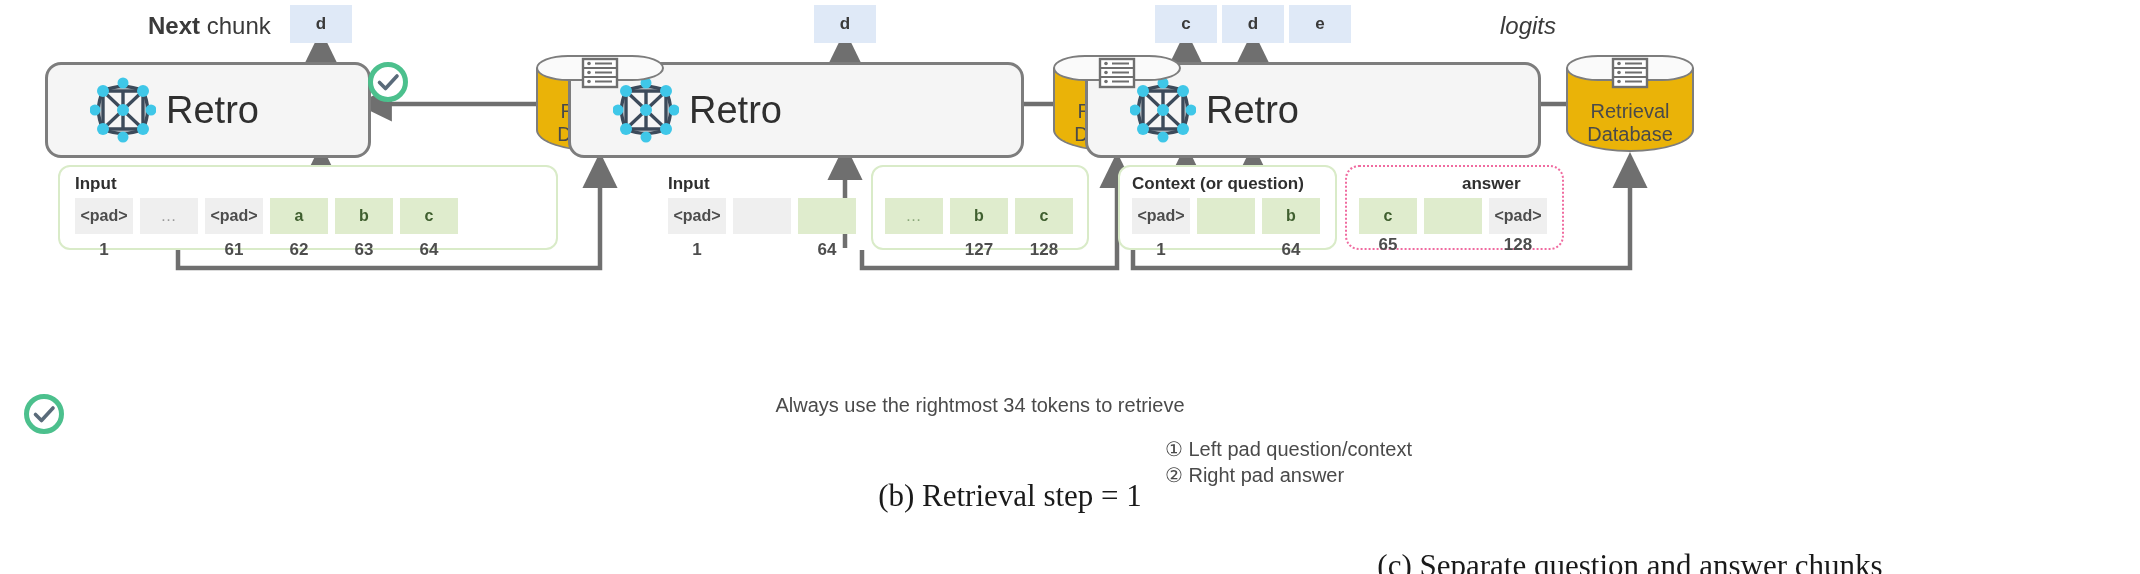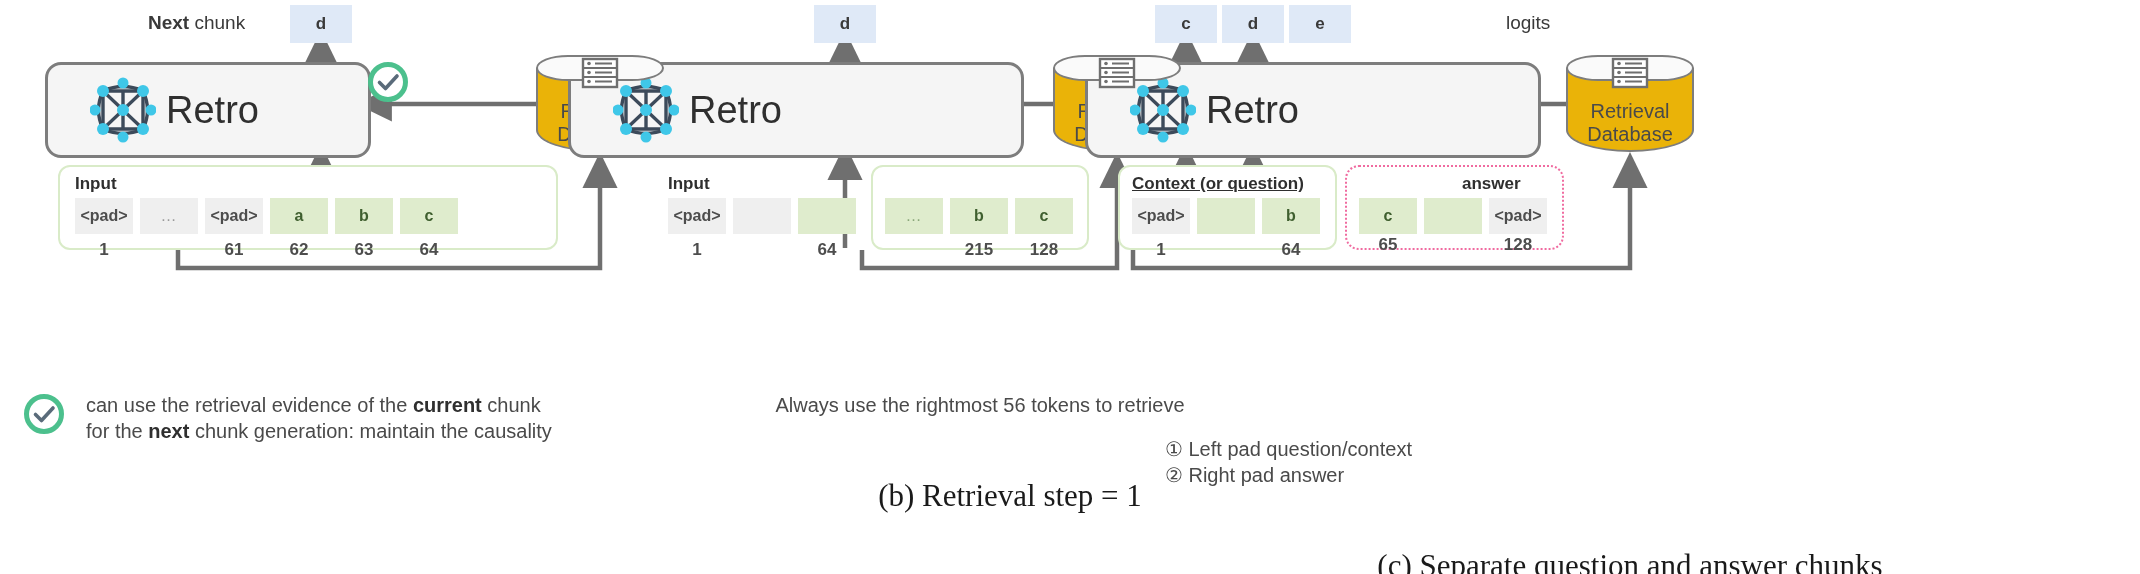--- a/index.html
+++ b/index.html
@@ -46,21 +46,21 @@
   .cell.dots{background:#efefef;color:#9a9a9a;font-weight:normal;letter-spacing:1px;}
   .cell.dots-g{background:#dfeccd;color:#8aa77a;font-weight:normal;letter-spacing:1px;}
 
   .idxrow{position:absolute;display:flex;gap:7px;}
   .idx{width:58px;text-align:center;font-size:17px;color:#4d4d4d;font-weight:bold;}
 
   
   .chip{position:absolute;width:62px;height:38px;background:#dfe9f7;
         display:flex;align-items:center;justify-content:center;font-size:17px;
         font-weight:bold;color:#3a3a3a;}
-  .chiplabel{position:absolute;font-size:19px;color:#3a3a3a;white-space:nowrap;}
+  .chiplabel{position:absolute;font-size:24px;color:#3a3a3a;white-space:nowrap;}
   .chiplabel b{font-weight:bold;}
 
   
   .wires{position:absolute;left:0;top:0;width:2140px;height:574px;pointer-events:none;}
 
   
   .checkbadge{position:absolute;width:44px;height:44px;}
 
   
   .note{position:absolute;font-size:20px;line-height:26px;color:#4a4a4a;text-align:center;}
@@ -187,24 +187,20 @@
       <div class="idx">64</div>
     </div>
 
     <div class="checkbadge" style="left:22px;top:392px;">
       <svg viewBox="0 0 44 44" width="44" height="44">
         <circle cx="22" cy="22" r="17.5" fill="#fff" stroke="#4cc08d" stroke-width="5"></circle>
         <path d="M13.5 22.5 L19.5 28.5 L31 16" fill="none" stroke="#5a6b7a" stroke-width="3.6" stroke-linecap="round" stroke-linejoin="round"></path>
       </svg>
     </div>
 
-    <div class="note left" style="left:86px;top:392px;width:630px;">
-      <div><span>can use the retrieval evidence of the </span><b>current</b><span> chunk</span></div>
-      <div><span>for the </span><b>next</b><span> chunk generation: maintain the causality</span></div>
-    </div>
 
   </div>
 
   <div class="panel p-b">
 
     <div class="chip" style="left:74px;top:5px;">d</div>
 
     <div class="retro-box" style="left:-172px;top:62px;width:450px;height:90px;">
       <span class="netlogo">
         <svg viewBox="0 0 66 66" width="66" height="66">
@@ -269,34 +265,34 @@
     </div>
 
     <div class="tokbox green" style="left:131px;top:165px;width:218px;height:85px;"></div>
     <div class="tokrow" style="left:145px;top:198px;">
       <div class="cell dots-g">…</div>
       <div class="cell tok">b</div>
       <div class="cell tok">c</div>
     </div>
     <div class="idxrow" style="left:145px;top:240px;">
       <div class="idx"></div>
-      <div class="idx">215</div>
+      <div class="idx">127</div>
       <div class="idx">128</div>
     </div>
 
     <div class="note" style="left:-110px;top:392px;width:700px;">
-      <div>Always use the rightmost 56 tokens to retrieve</div>
+      <div>Always use the rightmost 34 tokens to retrieve</div>
     </div>
 
     <div class="subcap" style="left:-80px;top:478px;width:700px;">(b) Retrieval step = 1</div>
   </div>
 
   <div class="panel p-c">
 
-    <div class="chiplabel" style="left:66px;top:12px;">logits</div>
+    <div class="chiplabel" style="left:60px;top:12px;font-style:italic;">logits</div>
 
     <div class="chip" style="left:-285px;top:5px;">c</div>
     <div class="chip" style="left:-218px;top:5px;">d</div>
     <div class="chip" style="left:-151px;top:5px;">e</div>
 
     <div class="retro-box" style="left:-355px;top:62px;width:450px;height:90px;">
       <span class="netlogo">
         <svg viewBox="0 0 66 66" width="66" height="66">
           <g stroke="#3c4a5a" stroke-width="3.4" fill="none">
             <path d="M13 14 L53 14 M13 52 L53 52 M13 14 L13 52 M53 14 L53 52"></path>
@@ -339,21 +335,21 @@
             </g>
         </svg>
       </div>
       <div class="db-body">
         <div class="db-text">Retrieval</div>
         <div class="db-text">Database</div>
       </div>
     </div>
 
     <div class="tokbox green" style="left:-322px;top:165px;width:219px;height:85px;"></div>
-    <div class="tokbox-title" style="left:-308px;top:174px;text-decoration:underline;">Context (or question)</div>
+    <div class="tokbox-title" style="left:-308px;top:174px;">Context (or question)</div>
     <div class="tokrow" style="left:-308px;top:198px;">
       <div class="cell pad">&lt;pad&gt;</div>
       <div class="cell tokblank"></div>
       <div class="cell tok">b</div>
     </div>
     <div class="idxrow" style="left:-308px;top:240px;">
       <div class="idx">1</div>
       <div class="idx"></div>
       <div class="idx">64</div>
     </div>

